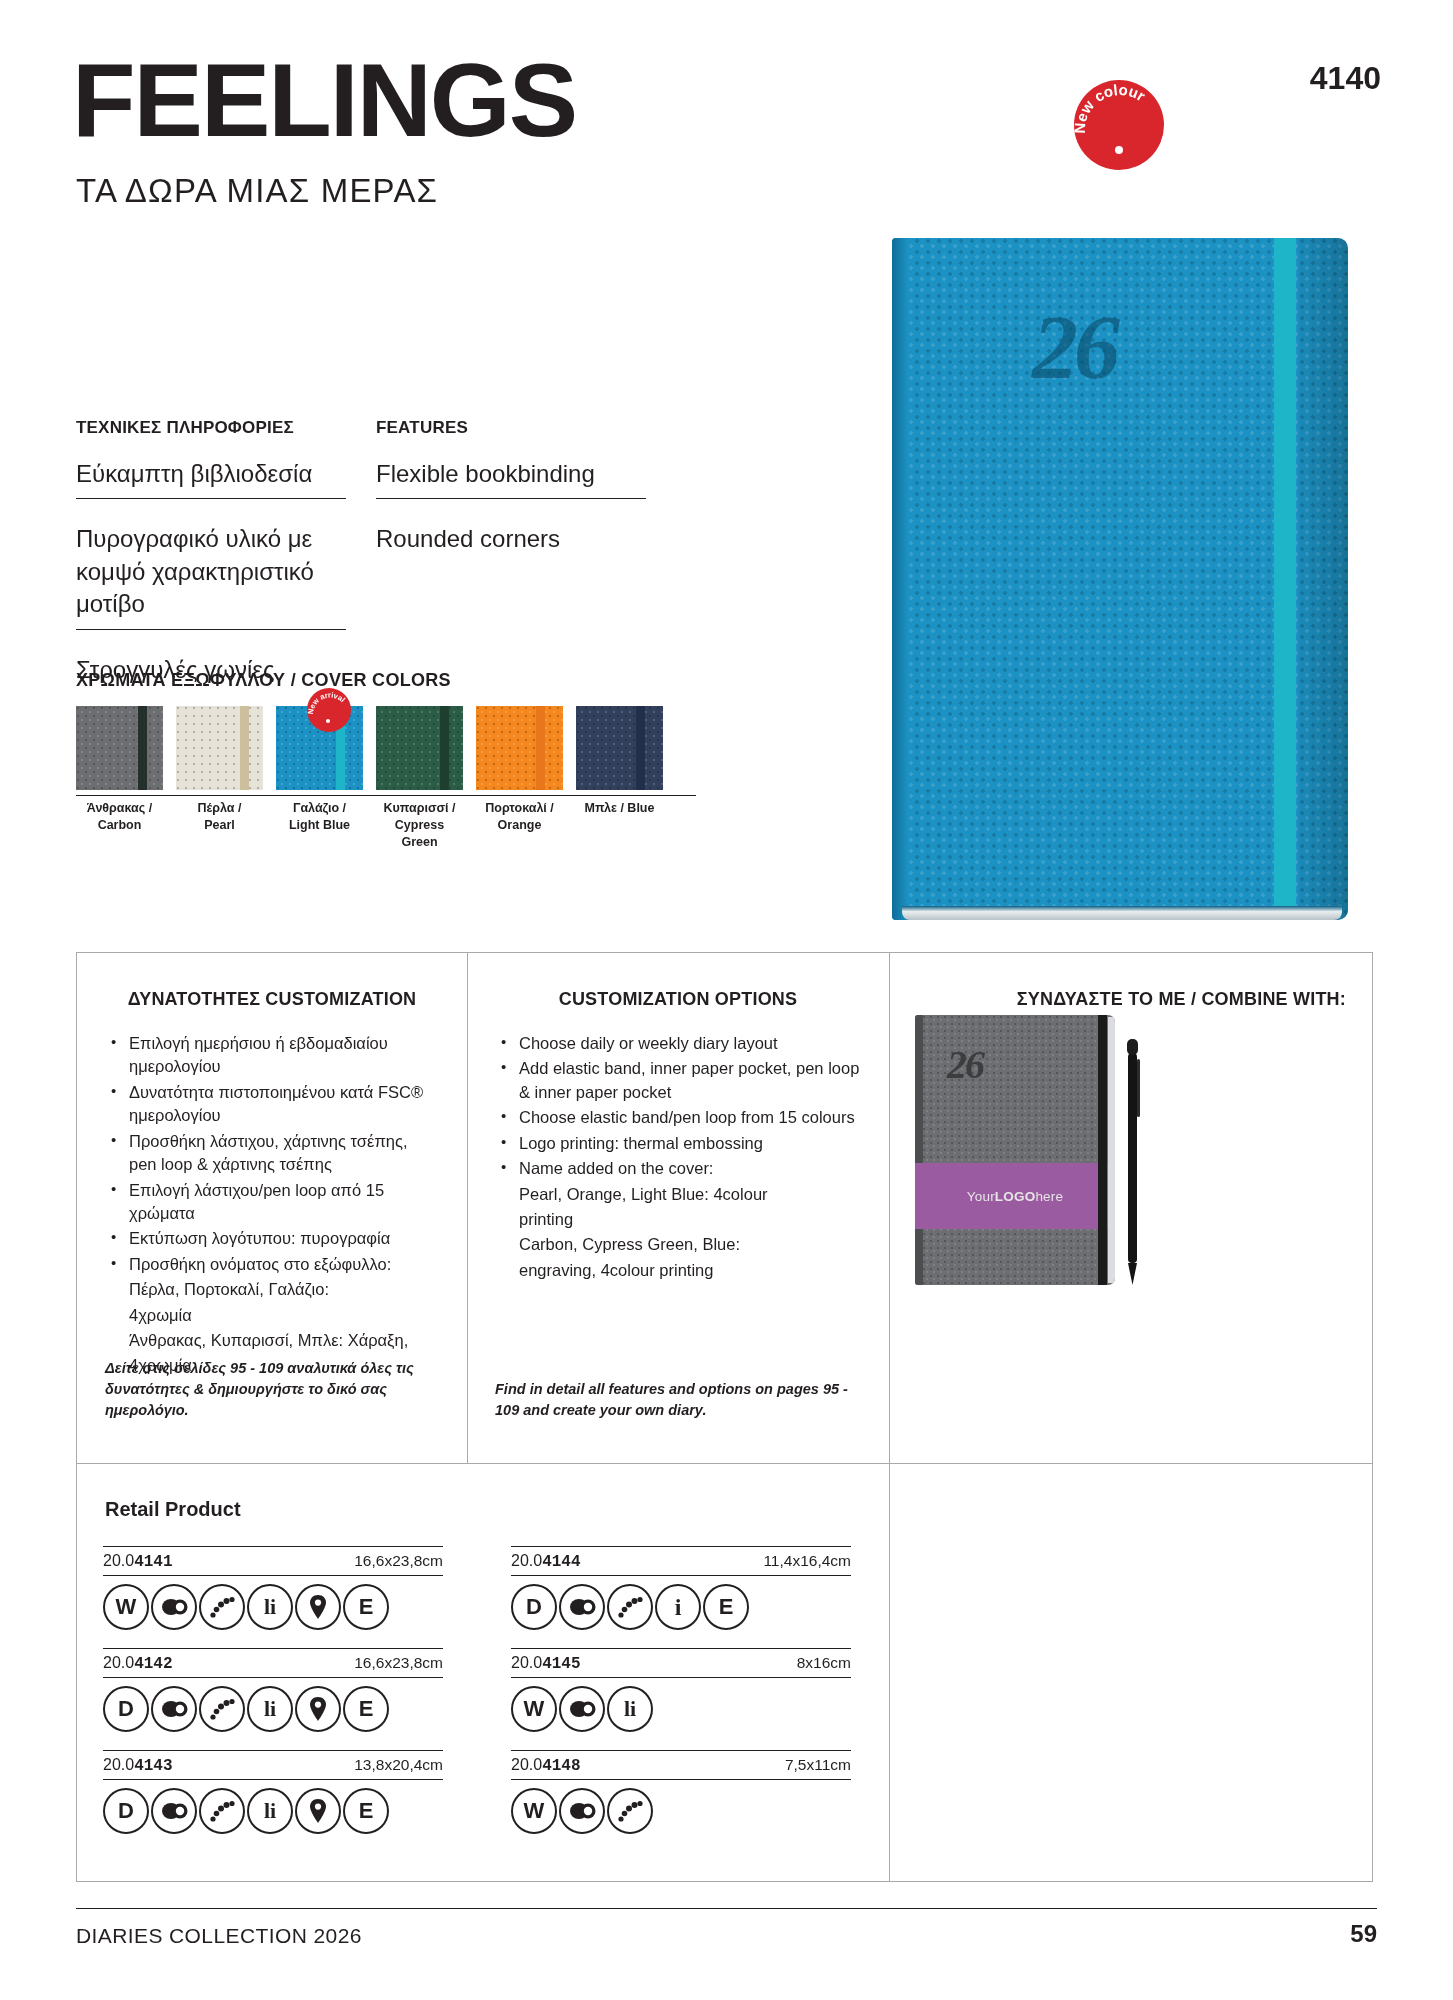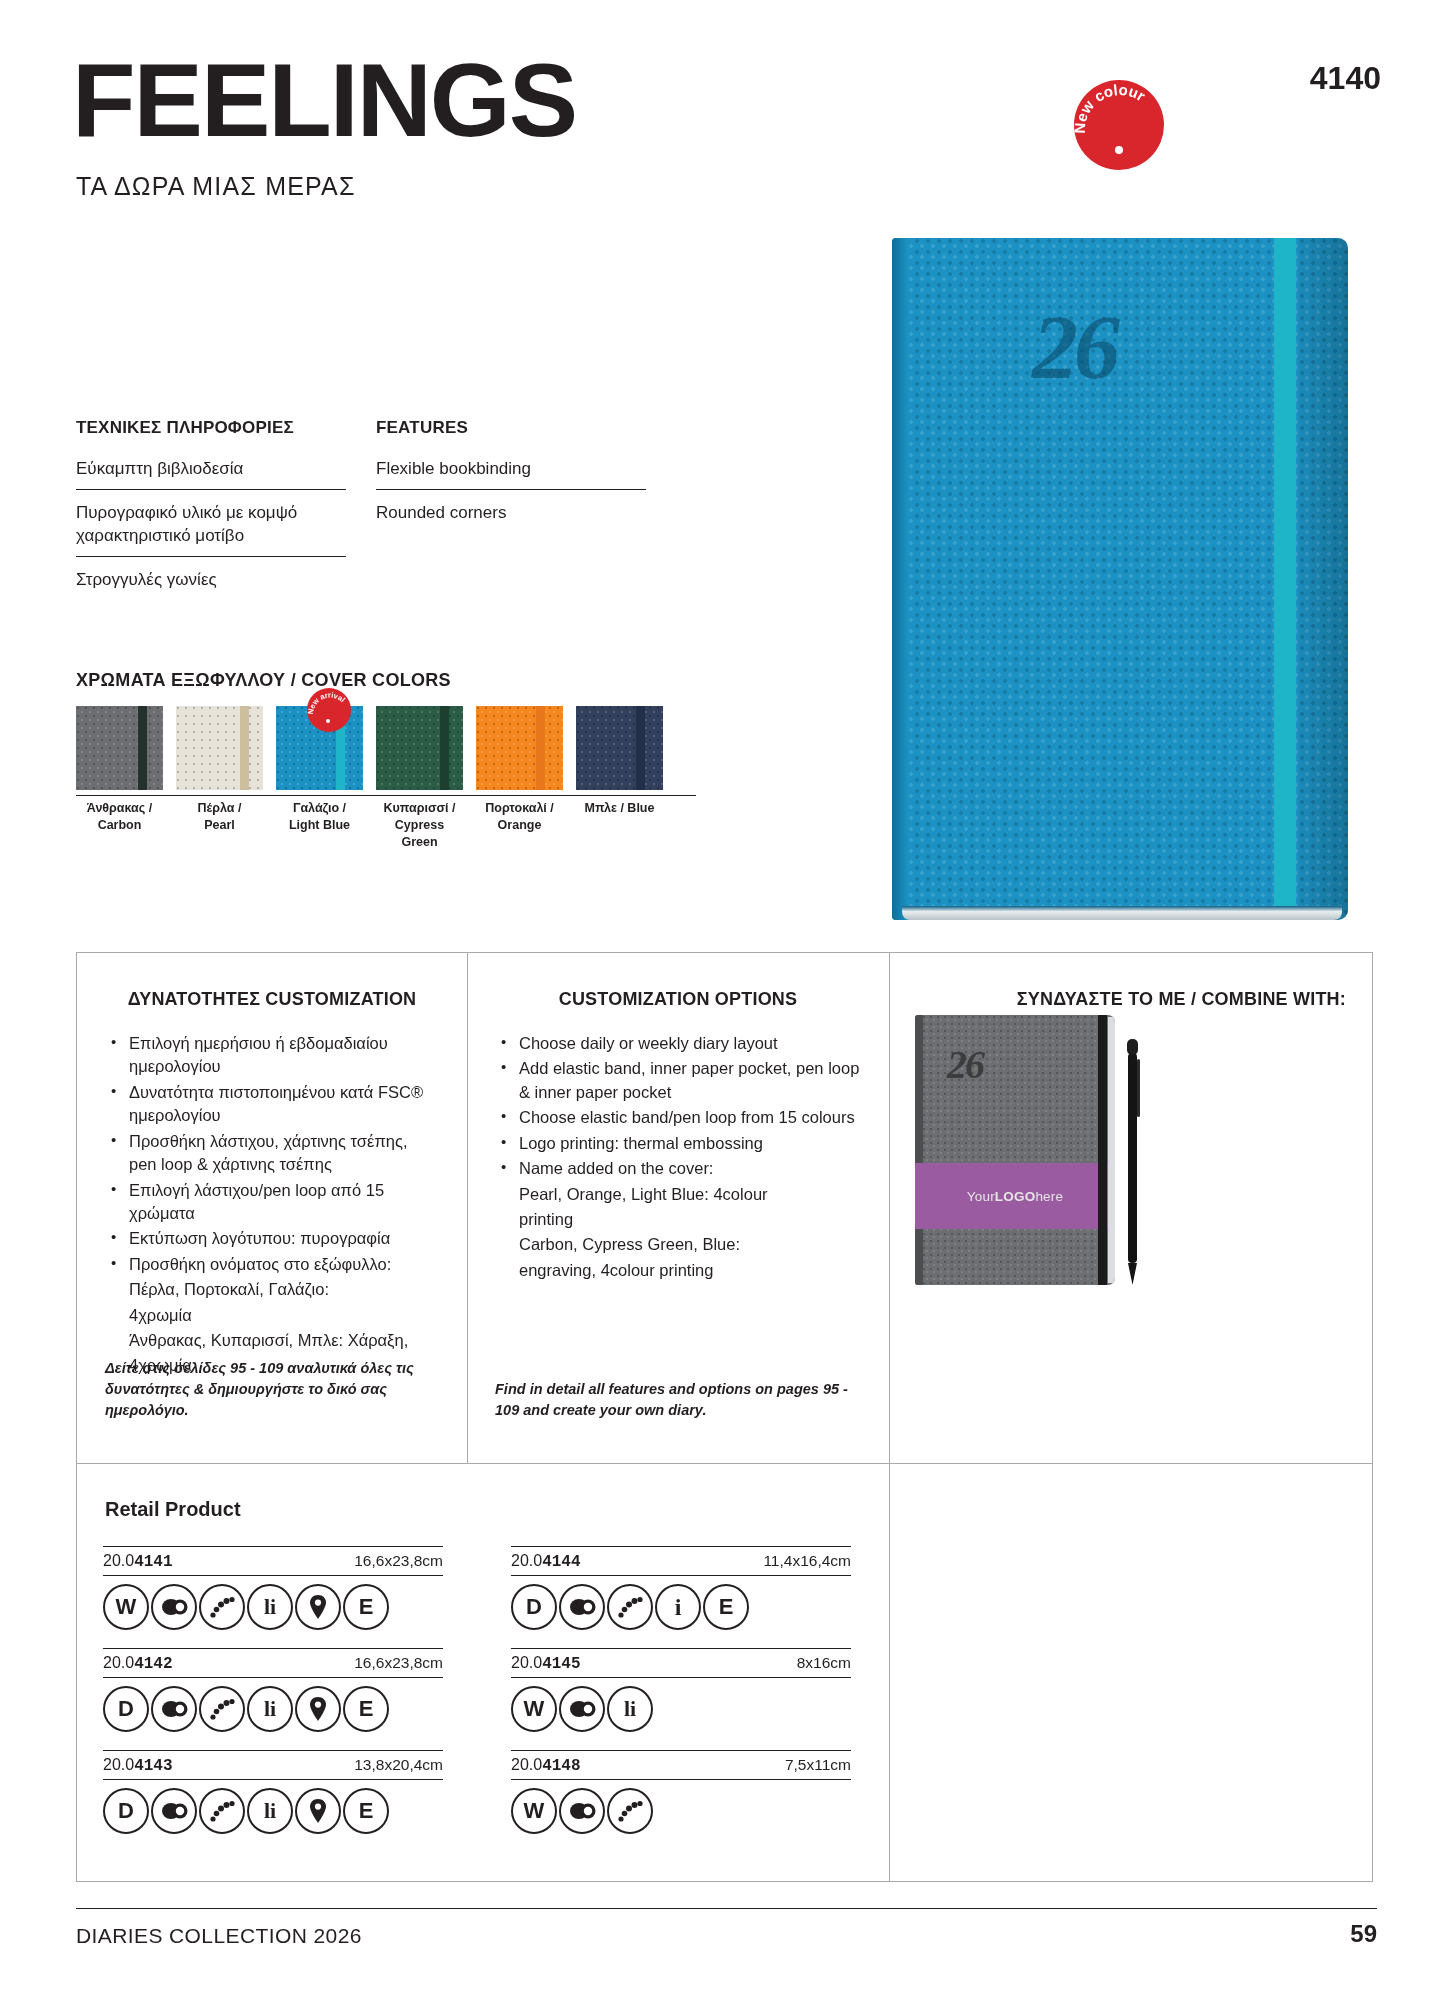--- a/index.html
+++ b/index.html
@@ -14,21 +14,21 @@
   .page { position: relative; width: 1453px; height: 2000px; }
 
   
   .title {
     position: absolute; left: 72px; top: 48px;
     font-size: 104px; font-weight: bold; letter-spacing: -2px;
     line-height: 1.0; color: #231f20;
   }
   .subtitle {
     position: absolute; left: 76px; top: 172px;
-    font-size: 25px; font-weight: 400; letter-spacing: 1.2px; color: #231f20;
+    font-size: 33px; font-weight: 400; letter-spacing: 1.2px; color: #231f20;
   }
   .prodcode {
     position: absolute; right: 72px; top: 60px;
     font-size: 32px; font-weight: bold; color: #231f20;
   }
   .badge-new-colour {
     position: absolute; left: 1074px; top: 80px;
     width: 90px; height: 90px; border-radius: 50%;
     background: #d8262c;
   }
@@ -43,22 +43,22 @@
   
   .tech { position: absolute; left: 76px; top: 418px; width: 600px; }
   .tech-cols { display: flex; }
   .tech-col { width: 300px; padding-right: 30px; }
   .tech-col.right { width: 300px; }
   .tech-head {
     font-size: 17px; font-weight: bold; letter-spacing: .2px;
     margin-bottom: 20px;
   }
   .tech-row {
-    font-size: 17px; line-height: 1.35; padding-bottom: 8px;
-    border-bottom: 1px solid #231f20; margin-bottom: 12px; min-height: 30px;
+    font-size: 24px; line-height: 1.35; padding-bottom: 8px;
+    border-bottom: 1px solid #231f20; margin-bottom: 24px; min-height: 30px;
   }
   .tech-row.last { border-bottom: none; }
 
   
   .colors-head {
     position: absolute; left: 76px; top: 670px;
     font-size: 18px; font-weight: bold; letter-spacing: .3px;
   }
   .swatches { position: absolute; left: 76px; top: 706px; width: 620px; }
   .swatch-row { display: flex; gap: 13px; }

